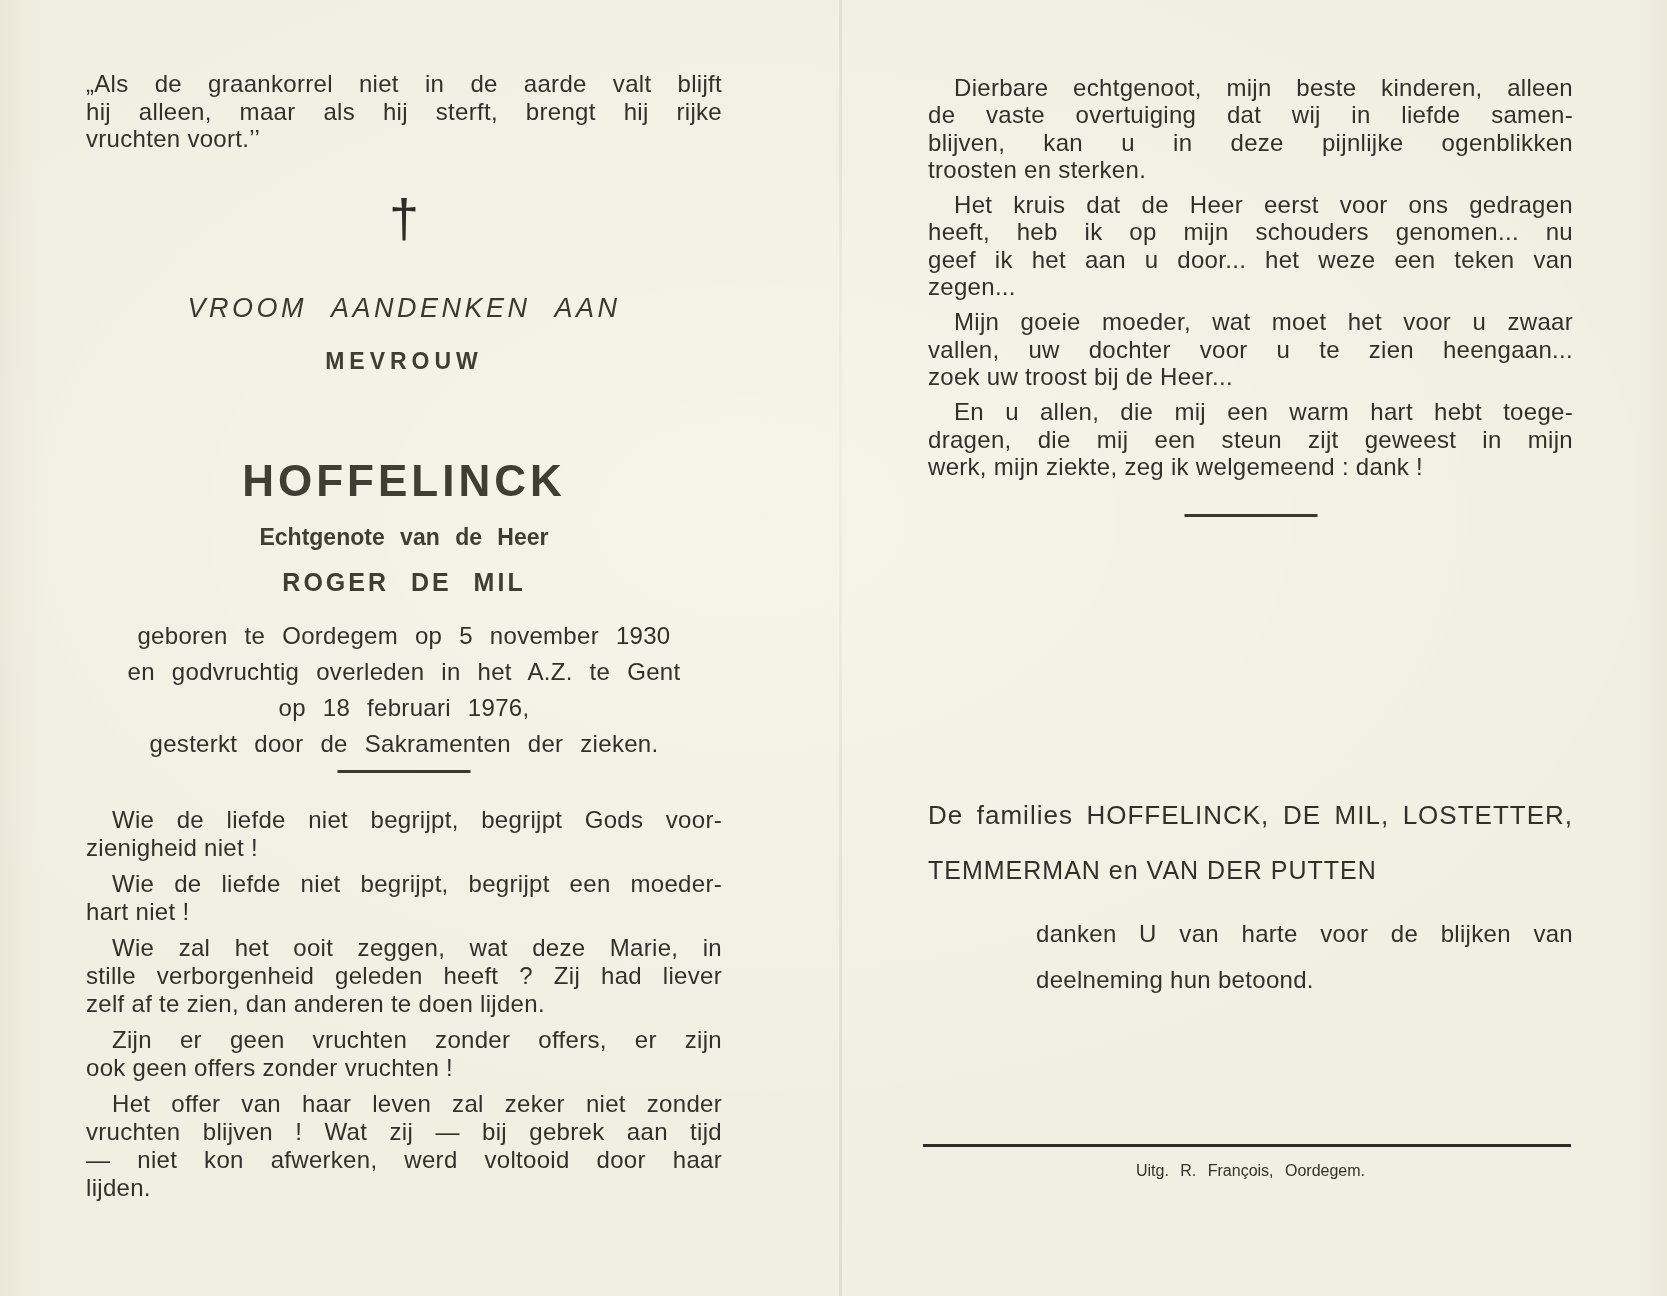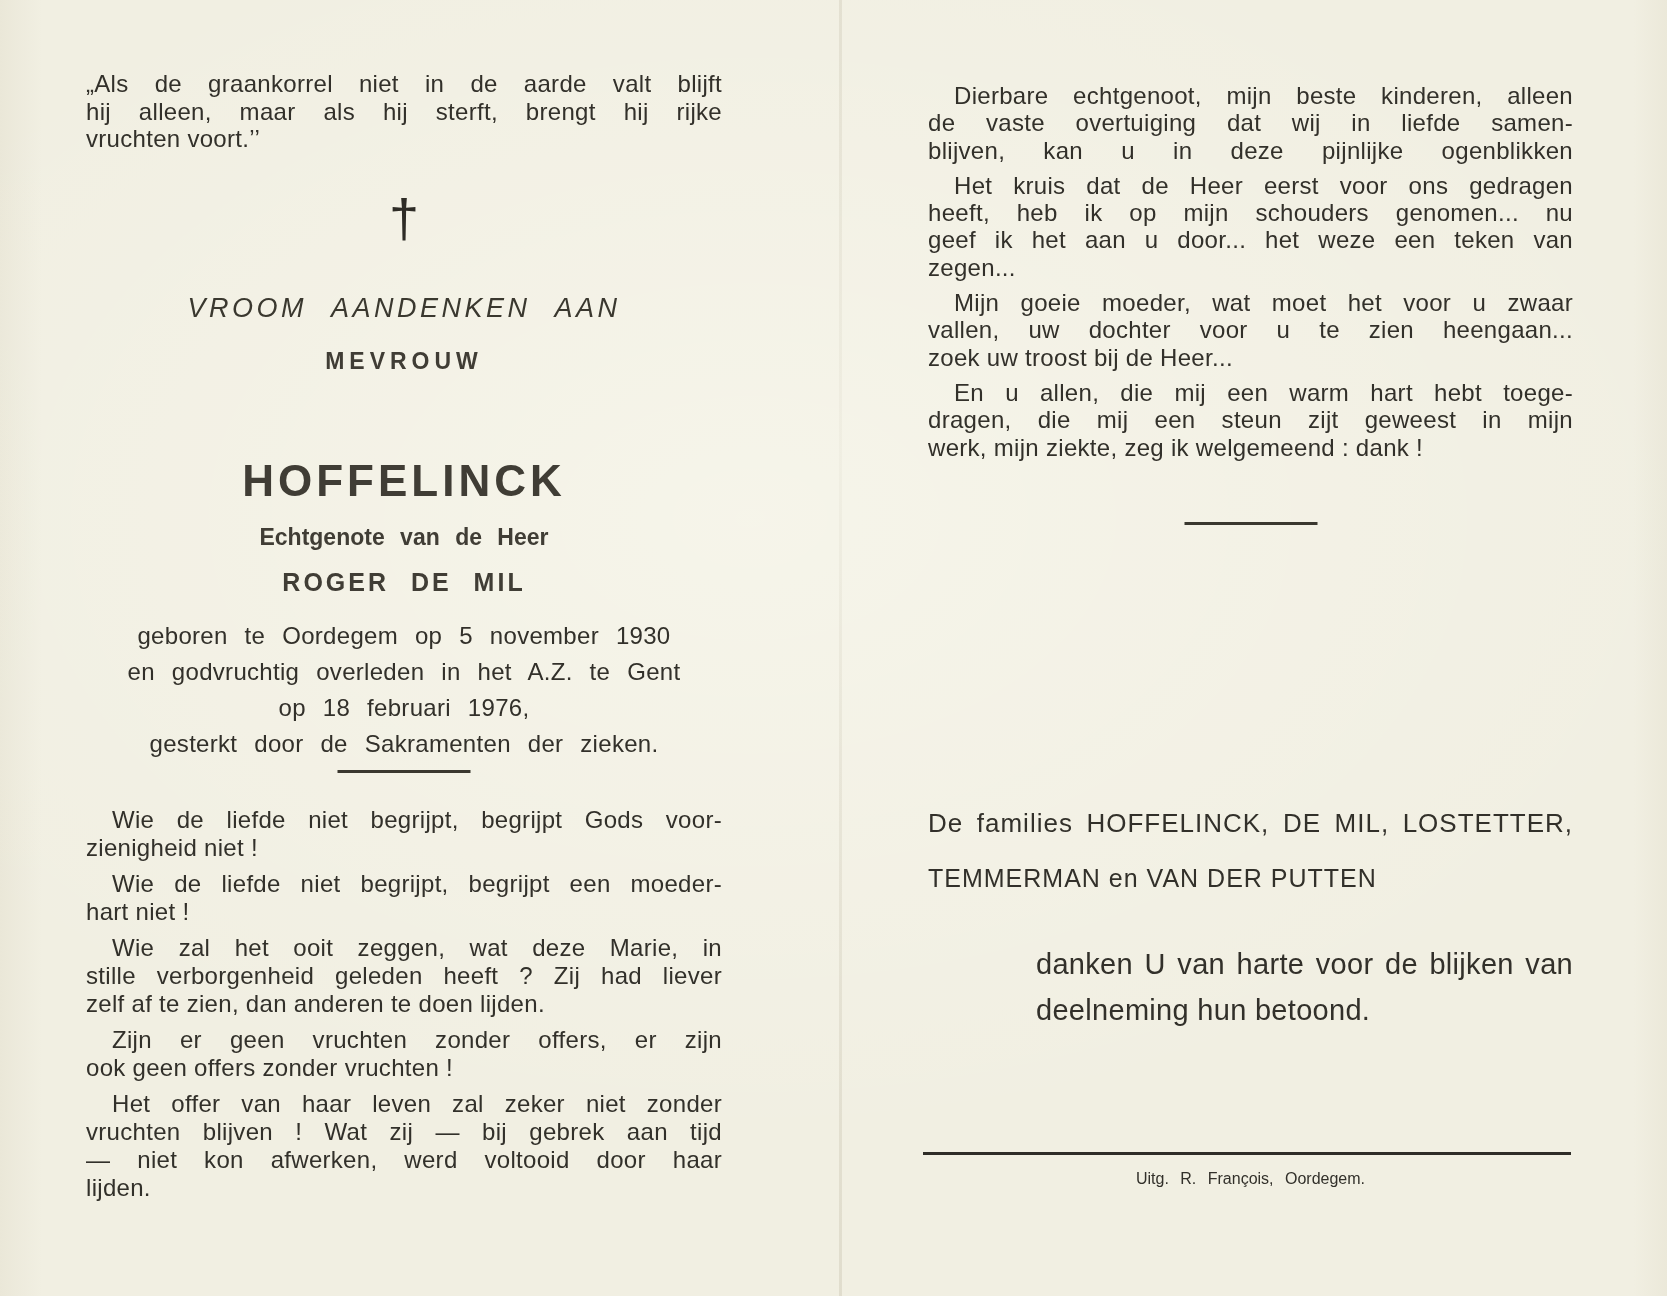--- a/index.html
+++ b/index.html
@@ -22,21 +22,21 @@
   }
   .block{position:absolute;}
   .center{text-align:center;}
   .bold{font-weight:700;}
 
   
   .page{position:absolute;top:0;height:1296px;}
   #left-page{left:0;width:833px;}
   #right-page{left:833px;width:834px;}
   .lcol{position:absolute;left:86px;width:636px;top:0;height:1260px;}
-  .rcol{position:absolute;left:95px;width:645px;top:8px;height:1192px;}
+  .rcol{position:absolute;left:95px;width:645px;top:0;height:1192px;}
 
   
   .fold{
     position:absolute;top:0;bottom:0;left:839px;width:3px;
     background:linear-gradient(180deg,
       rgba(150,140,112,0.16), rgba(150,140,112,0.05) 35%,
       rgba(150,140,112,0.12) 60%, rgba(150,140,112,0.18));
   }
 
   
@@ -63,21 +63,21 @@
   .lparas{top:806px;left:0;width:636px;}
   .jpara{margin-bottom:8px;}
 
   
   .rparas{top:74px;left:0;width:645px;line-height:27.3px;}
   .rdiv{top:514px;}
   .fam-line{font-size:26px;letter-spacing:1px;line-height:30px;}
   .jline{text-align:justify;text-align-last:justify;}
   .fam1{top:800px;left:0;width:645px;}
   .fam2{top:856px;left:0;width:645px;font-size:25px;letter-spacing:1px;}
-  .thanks{font-size:29px;letter-spacing:0.3px;margin-top:20px;}
+  .thanks{font-size:24px;letter-spacing:0.3px;}
   .thanks1{top:920px;left:108px;width:537px;}
   .thanks2{top:966px;left:108px;width:537px;}
   .bottom-rule{top:1144px;left:-5px;width:648px;height:3px;background:#2f2d27;}
   .footer{top:1162px;left:0;width:100%;font-size:16px;word-spacing:7px;}
 </style>
 </head>
 <body>
 
 <div class="page" id="left-page">
   <div class="lcol">
@@ -140,20 +140,21 @@
 </div>
 
 <div class="page" id="right-page">
   <div class="rcol">
 
     <div class="block paras rparas">
       <div class="jpara">
           <div class="tline first">Dierbare echtgenoot, mijn beste kinderen, alleen</div>
           <div class="tline">de vaste overtuiging dat wij in liefde samen-</div>
           <div class="tline">blijven, kan u in deze pijnlijke ogenblikken</div>
+          <div class="tline last">troosten en sterken.</div>
         </div>
       <div class="jpara">
           <div class="tline first">Het kruis dat de Heer eerst voor ons gedragen</div>
           <div class="tline">heeft, heb ik op mijn schouders genomen... nu</div>
           <div class="tline">geef ik het aan u door... het weze een teken van</div>
           <div class="tline last">zegen...</div>
         </div>
       <div class="jpara">
           <div class="tline first">Mijn goeie moeder, wat moet het voor u zwaar</div>
           <div class="tline">vallen, uw dochter voor u te zien heengaan...</div>

